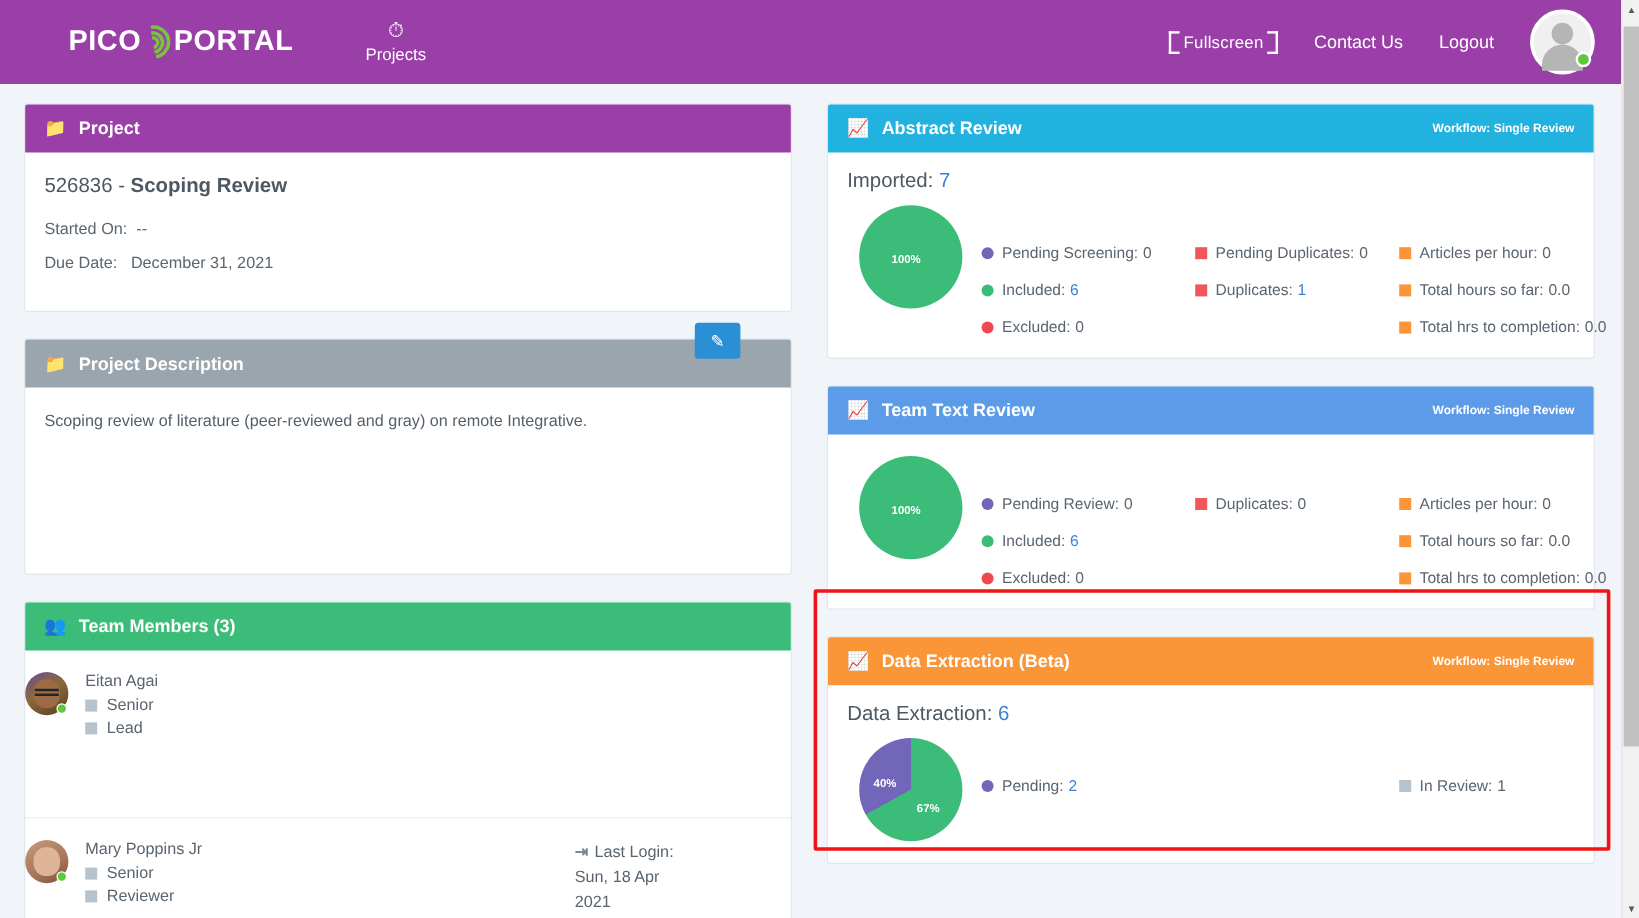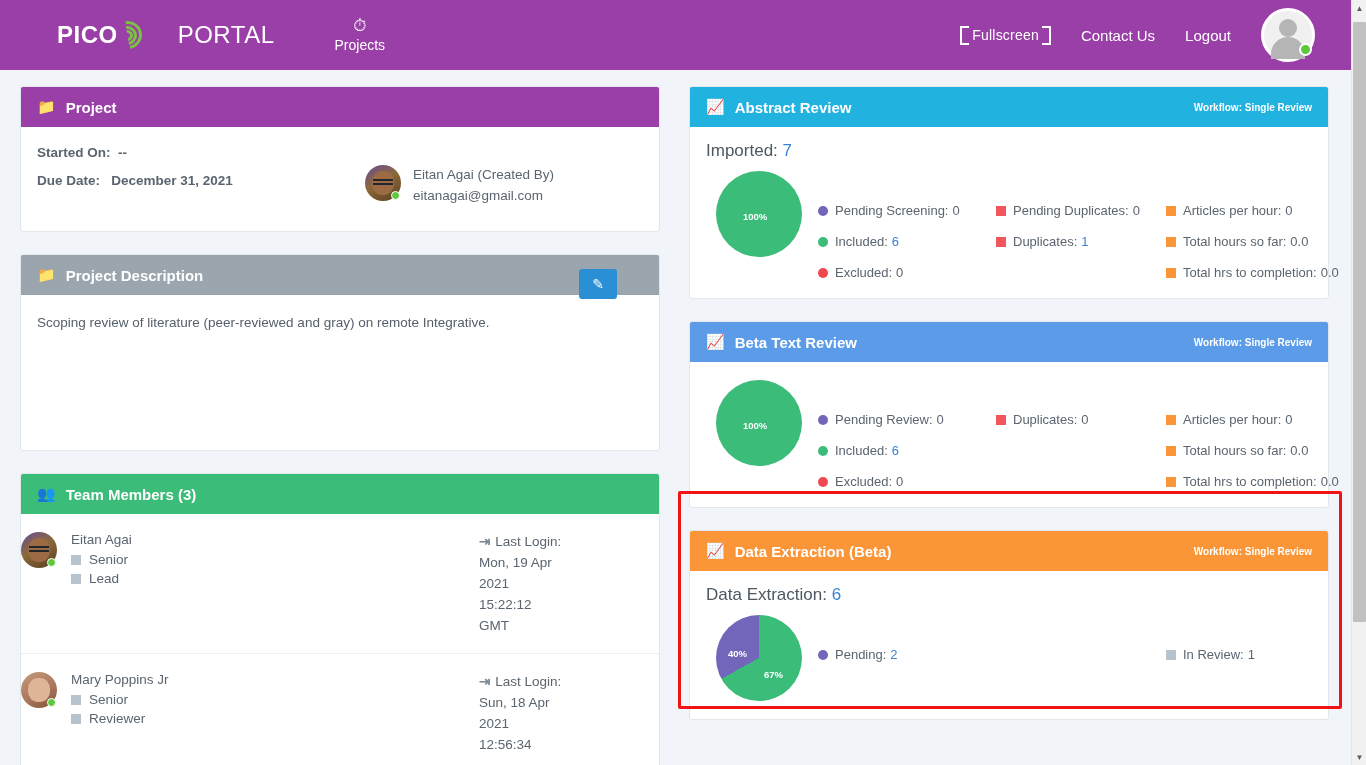--- a/index.html
+++ b/index.html
@@ -24,33 +24,33 @@
   }
   .logo-pico { font-weight: bold; }
   .logo-rings { width: 30px; height: 30px; position: relative; margin: 0 1px 0 -4px; }
   .logo-rings span {
     position: absolute; border: 3px solid #7ac143; border-radius: 50%;
     border-left-color: transparent; border-bottom-color: transparent;
   }
   .r1 { width: 28px; height: 28px; top: 1px; left: 0; transform: rotate(35deg); }
   .r2 { width: 19px; height: 19px; top: 6px; left: 4px; transform: rotate(35deg); }
   .r3 { width: 11px; height: 11px; top: 10px; left: 8px; transform: rotate(35deg); }
-  .logo-portal { font-weight: 400; margin-left: 33px; }
+  .logo-portal { font-weight: 700; }
 
   .nav-projects {
     margin-left: 60px; color: #fff; text-align: center;
     display: flex; flex-direction: column; align-items: center;
     cursor: pointer; line-height: 1.1;
   }
   .nav-projects .gauge { font-size: 17px; margin-bottom: 2px; }
   .nav-projects .nav-label { font-size: 14px; }
 
   .topbar-right {
     margin-left: auto; display: flex; align-items: center;
-    gap: 30px; padding-right: 36px; color: #fff;
+    gap: 30px; padding-right: 22px; color: #fff;
   }
   .fullscreen-btn {
     font-size: 14px; cursor: pointer; position: relative;
     padding: 2px 12px; letter-spacing: .2px;
   }
   .fullscreen-btn::before, .fullscreen-btn::after {
     content: ''; position: absolute; width: 7px; height: 15px;
     border: 2px solid #fff; top: 1px;
   }
   .fullscreen-btn::before { left: 0; border-right: none; }
@@ -94,21 +94,21 @@
   .head-gray   { background: #9aa5ad; }
   .head-green  { background: #3cbc79; }
   .head-cyan   { background: #22b2e0; }
   .head-blue   { background: #5b9be8; }
   .head-orange { background: #fa9637; }
 
   
   .proj-body { padding: 18px 16px 20px 16px; position: relative; min-height: 104px; }
   .proj-title { font-size: 17px; color: #4c5862; margin-bottom: 18px; }
   .proj-title b { font-weight: bold; }
-  .proj-row { font-size: 13.5px; color: #5a6570; margin-bottom: 13px; font-weight: bold; }
+  .proj-row { font-size: 13.5px; color: #5a6570; margin-bottom: 13px; }
   .proj-row .lbl { display: inline-block; }
   .proj-owner {
     position: absolute; right: 105px; top: 38px;
     display: flex; align-items: flex-start; gap: 12px;
   }
   .ava {
     width: 36px; height: 36px; border-radius: 50%; position: relative;
     background: linear-gradient(150deg,#6a4b9a 0%,#8a6a3a 45%,#5b3d22 100%);
     flex: none; overflow: visible;
   }
@@ -241,38 +241,30 @@
 <div class="page">
 
   <div class="col-left">
 
     <div class="card">
       <div class="card-head head-purple">
         <span class="hicon">📁</span>
         <span>Project</span>
       </div>
       <div class="proj-body">
+        <div class="proj-title">
+          <span>526836</span><span> - </span><b>Scoping Review</b>
+        </div>
         <div class="proj-row">
           <span class="lbl">Started On:</span>
           &nbsp;<span>--</span>
         </div>
         <div class="proj-row">
           <span class="lbl">Due Date:</span>
           &nbsp;&nbsp;<span>December 31, 2021</span>
-        </div>
-        <div class="proj-owner">
-          <span class="ava">
-            <span class="face"></span>
-              <span class="glass"></span>
-            <span class="online"></span>
-          </span>
-          <span class="owner-txt">
-            <span>Eitan Agai (Created By)</span><br>
-            <span>eitanagai@gmail.com</span>
-          </span>
         </div>
       </div>
     </div>
 
     <div class="card">
       <div class="card-head head-gray">
         <span class="hicon">📁</span>
         <span>Project Description</span>
       </div>
       <div class="desc-body">Scoping review of literature (peer-reviewed and gray) on remote Integrative.</div>
@@ -294,24 +286,20 @@
           <div class="team-name">Eitan Agai</div>
           <div class="role">
             <span class="sq"></span>
             <span>Senior</span>
           </div>
           <div class="role">
             <span class="sq"></span>
             <span>Lead</span>
           </div>
         </div>
-        <div class="team-login">
-          <span class="licon">⇥</span><span>Last Login:</span>
-          <span>Mon, 19 Apr 2021 15:22:12 GMT</span>
-        </div>
       </div>
 
       <div class="team-row">
         <span class="ava mary">
           <span class="face"></span>
           <span class="online"></span>
         </span>
         <div class="team-info">
           <div class="team-name">Mary Poppins Jr</div>
           <div class="role">
@@ -400,21 +388,21 @@
               </div>
             </div>
           </div>
         </div>
       </div>
     </div>
 
     <div class="card">
       <div class="card-head head-blue">
         <span class="hicon">📈</span>
-        <span>Beta Text Review</span>
+        <span>Team Text Review</span>
         <span class="right-note">Workflow: Single Review</span>
       </div>
       <div class="stat-body">
         <div class="stat-main">
           <div class="pie" style="background:#3cbc79;">
             <span class="plabel" style="left:27px; top:40px;">100%</span>
           </div>
           <div class="legend">
             <div class="legend-col" style="width:178px;">
               <div class="legend-item">

